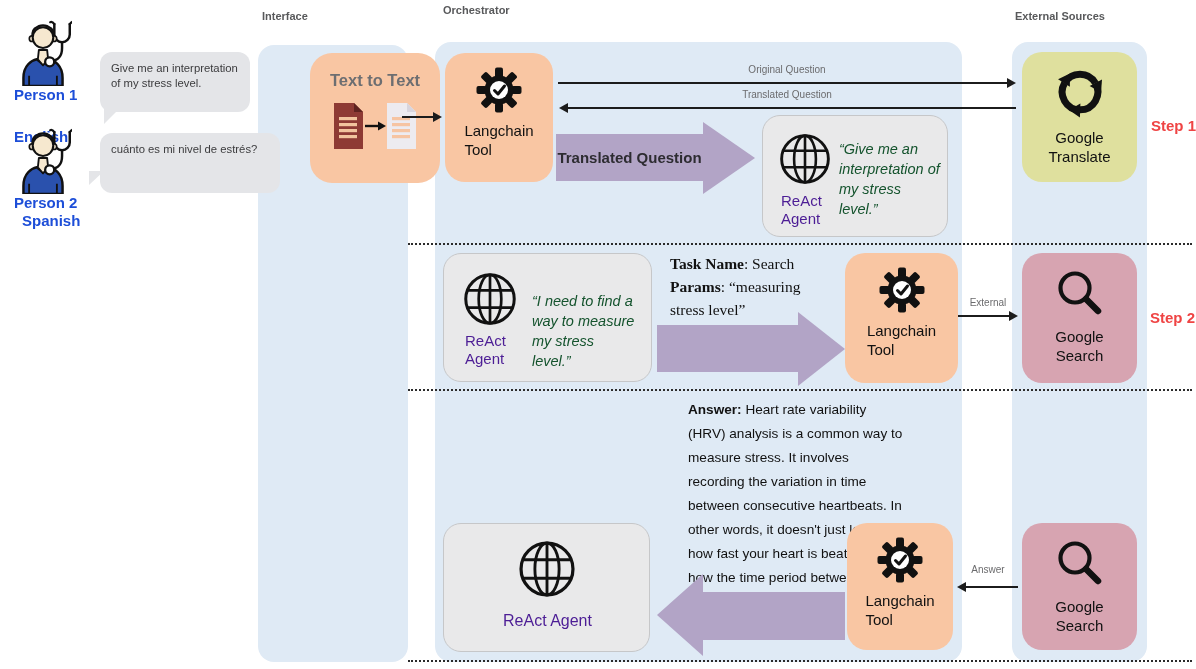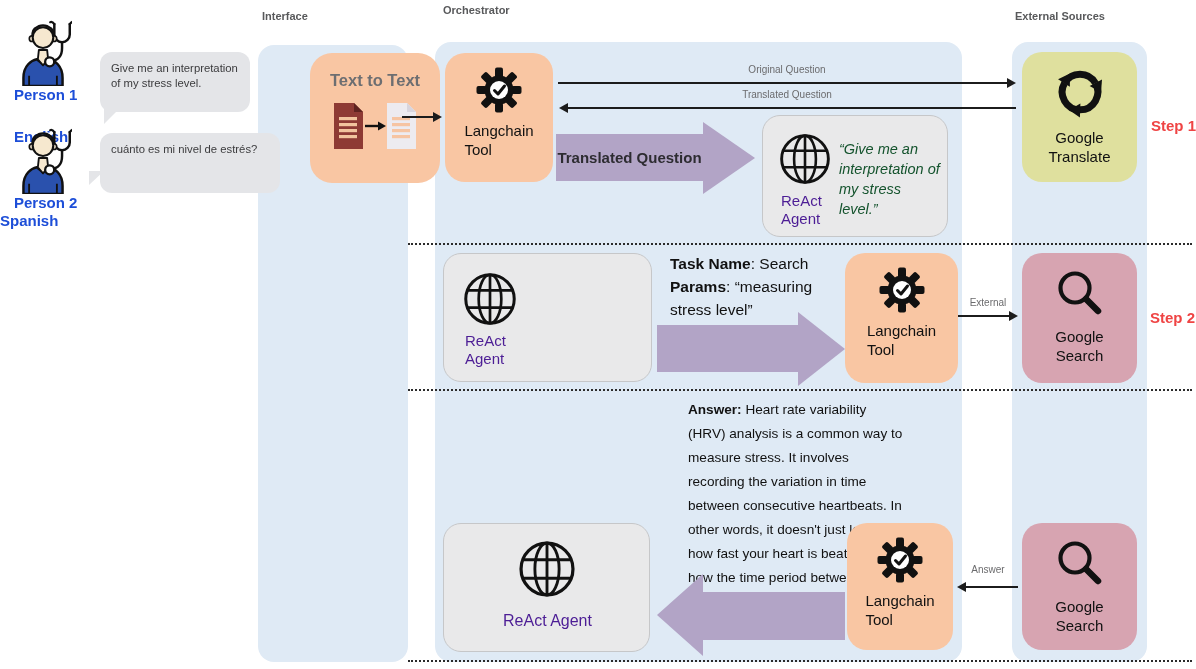--- a/index.html
+++ b/index.html
@@ -108,21 +108,21 @@
     <circle cx="17.5" cy="22" r="2.8" fill="#f6e8cf" stroke="#111" stroke-width="1.6"></circle>
     <circle cx="38.5" cy="22" r="2.8" fill="#f6e8cf" stroke="#111" stroke-width="1.6"></circle>
     <circle cx="28" cy="21" r="10" fill="#f6e8cf" stroke="#111" stroke-width="2"></circle>
     <path d="M17.5 19.5 a10.5 10.5 0 0 1 21 0 q0 -7 -4 -8.5 q-6.5 -3.5 -13 0 q-4 1.5 -4 8.5 z" fill="#8f8968" stroke="#111" stroke-width="1.8" stroke-linejoin="round"></path>
     <path d="M9 68 v-8 c0 -12 8 -17 13 -18 l6 5 6 -5 c5 1 13 6 13 18 v8 z" fill="#2a51ad" stroke="#111" stroke-width="2.4" stroke-linejoin="round"></path>
     <polygon points="24,33 32,33 33,42 28,48 23,42" fill="#f6e8cf" stroke="#111" stroke-width="1.8" stroke-linejoin="round"></polygon>
     <circle cx="34.5" cy="44.5" r="4.4" fill="#ffffff" stroke="#111" stroke-width="2.2"></circle>
     <path d="M14.5 58 v10 M41.5 58 v10" stroke="#111" stroke-width="1.8"></path>
   </svg>
   <div class="pname" style="left:14px;top:194px;">Person 2</div>
-  <div class="pname" style="left:0;top:212px;">Spanish</div>
+  <div class="pname" style="left:22px;top:212px;">Spanish</div>
   <div class="bubble" style="left:100px;top:133px;width:180px;height:60px;">
     <span>cuánto es mi nivel de estrés?</span>
     <div class="tail2" style="left:-11px;bottom:8px;"></div>
   </div>
 
   <div class="ifacebox" style="left:270px;top:53px;width:130px;height:130px;">
     <div class="lbl">Text to Text</div>
     <svg width="84" height="48" viewBox="0 0 84 48">
       <path d="M1 1 h20 l9 9 v37 h-29 z" fill="#8e3a34"></path>
       <path d="M21 1 l9 9 h-9 z" fill="#5f2320"></path>
@@ -210,23 +210,24 @@
   <div class="agentbox" style="left:443px;top:253px;width:209px;height:129px;">
     <svg class="abs" style="left:18px;top:17px;" width="56" height="56" viewBox="-26 -26 52 52">
       <circle r="22.5" fill="none" stroke="#111" stroke-width="2.8"></circle>
       <ellipse rx="10.5" ry="22.5" fill="none" stroke="#111" stroke-width="2.5"></ellipse>
       <line x1="0" y1="-22.5" x2="0" y2="22.5" stroke="#111" stroke-width="2.5"></line>
       <line x1="-20.7" y1="-8" x2="20.7" y2="-8" stroke="#111" stroke-width="2.5"></line>
       <line x1="-20.7" y1="8" x2="20.7" y2="8" stroke="#111" stroke-width="2.5"></line>
     </svg>
     <div class="agentlbl abs" style="left:21px;top:78px;">ReAct
 Agent</div>
-  </div>
-
-  <div class="tasktext" style="left:670px;top:252px;width:162px;">
+    <div class="quote abs" style="left:88px;top:37px;width:104px;">“I need to find a way to measure my stress level.”</div>
+  </div>
+
+  <div class="tasktext" style="left:670px;top:252px;width:162px;font-family:Liberation Serif, serif;">
     <div><span class="b">Task Name</span><span>: Search</span></div>
     <div><span class="b">Params</span><span>: “measuring stress level”</span></div>
   </div>
 
   <div class="p-body" style="left:657px;top:325px;width:141px;height:47px;"></div>
   <div class="p-head-r" style="left:798px;top:312px;border-left-width:47px;border-top-width:37px;border-bottom-width:37px;"></div>
 
   <div class="toolbox" style="left:845px;top:253px;width:113px;height:130px;">
     <svg width="48" height="48" viewBox="-24 -24 48 48">
       <g fill="#111">

